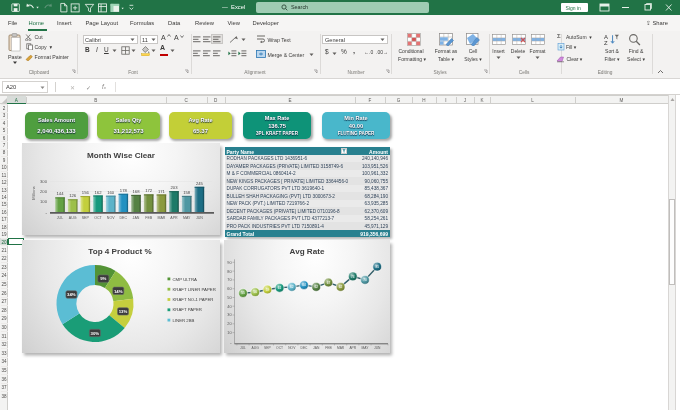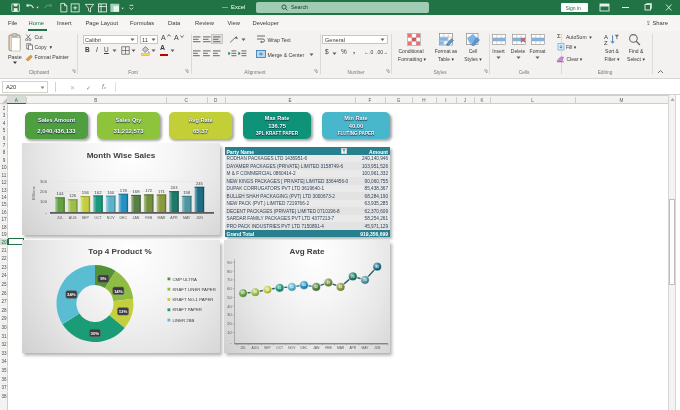--- a/index.html
+++ b/index.html
@@ -459,21 +459,21 @@
 <div class="tx" style="left:200.5px;top:127.5px;font-size:6px;font-weight:bold;color:#fff;text-shadow:0 0.5px 1px rgba(10,30,60,0.85),0 0 1px rgba(10,30,60,0.6);transform:translateX(-50%);">65.37</div>
 <div class="ab" style="left:243px;top:112px;width:68px;height:27px;background:#0e9378;border-radius:5px;box-shadow:1.5px 2px 2.5px rgba(0,0,0,0.35);"></div>
 <div class="tx" style="left:277.0px;top:114.5px;font-size:5.6px;font-weight:bold;color:#fff;text-shadow:0 0.5px 1px rgba(10,30,60,0.85),0 0 1px rgba(10,30,60,0.6);transform:translateX(-50%);">Max Rate</div>
 <div class="tx" style="left:277.0px;top:122.5px;font-size:5.8px;font-weight:bold;color:#fff;text-shadow:0 0.5px 1px rgba(10,30,60,0.85),0 0 1px rgba(10,30,60,0.6);transform:translateX(-50%);">136.75</div>
 <div class="tx" style="left:277.0px;top:130.5px;font-size:4.6px;font-weight:bold;color:#fff;text-shadow:0 0.5px 1px rgba(10,30,60,0.85),0 0 1px rgba(10,30,60,0.6);transform:translateX(-50%);">3PL KRAFT PAPER</div>
 <div class="ab" style="left:322px;top:112px;width:68px;height:27px;background:#49b7cb;border-radius:5px;box-shadow:1.5px 2px 2.5px rgba(0,0,0,0.35);"></div>
 <div class="tx" style="left:356.0px;top:114.5px;font-size:5.6px;font-weight:bold;color:#fff;text-shadow:0 0.5px 1px rgba(10,30,60,0.85),0 0 1px rgba(10,30,60,0.6);transform:translateX(-50%);">Min Rate</div>
 <div class="tx" style="left:356.0px;top:122.5px;font-size:5.8px;font-weight:bold;color:#fff;text-shadow:0 0.5px 1px rgba(10,30,60,0.85),0 0 1px rgba(10,30,60,0.6);transform:translateX(-50%);">40.00</div>
 <div class="tx" style="left:356.0px;top:130.5px;font-size:4.6px;font-weight:bold;color:#fff;text-shadow:0 0.5px 1px rgba(10,30,60,0.85),0 0 1px rgba(10,30,60,0.6);transform:translateX(-50%);">FLUTING PAPER</div>
 <div class="ab" style="left:22px;top:143px;width:198px;height:92px;background:radial-gradient(ellipse 72% 140% at 55% 12%,#ffffff 0%,#f5f5f5 32%,#e7e7e7 62%,#d4d4d4 92%,#cecece 100%);box-shadow:2px 2.5px 3px rgba(0,0,0,0.3);"></div>
-<div class="tx" style="left:121px;top:150.5px;font-size:8.1px;font-weight:bold;color:#404040;transform:translateX(-50%);">Month Wise Sales</div>
+<div class="tx" style="left:121px;top:150.5px;font-size:8.1px;font-weight:bold;color:#404040;transform:translateX(-50%);">Month Wise Clear</div>
 <svg class="ab" style="left:22px;top:143px" width="198" height="92" viewBox="0 0 198 92">
 <line x1="28" y1="58.5" x2="190" y2="58.5" stroke="#e3e3e3" stroke-width="0.5"></line>
 <text x="25" y="60.1" font-size="4.2" fill="#595959" text-anchor="end" font-family="Liberation Sans">100</text>
 <line x1="28" y1="48.5" x2="190" y2="48.5" stroke="#e3e3e3" stroke-width="0.5"></line>
 <text x="25" y="50.1" font-size="4.2" fill="#595959" text-anchor="end" font-family="Liberation Sans">200</text>
 <line x1="28" y1="38.5" x2="190" y2="38.5" stroke="#e3e3e3" stroke-width="0.5"></line>
 <text x="25" y="40.1" font-size="4.2" fill="#595959" text-anchor="end" font-family="Liberation Sans">300</text>
 <text x="12.5" y="50" font-size="4" fill="#595959" text-anchor="middle" font-family="Liberation Sans" transform="rotate(-90 12.5 50)">Millions</text>
 <defs>
       <linearGradient id="bg0" x1="0" y1="0" x2="1" y2="0">

